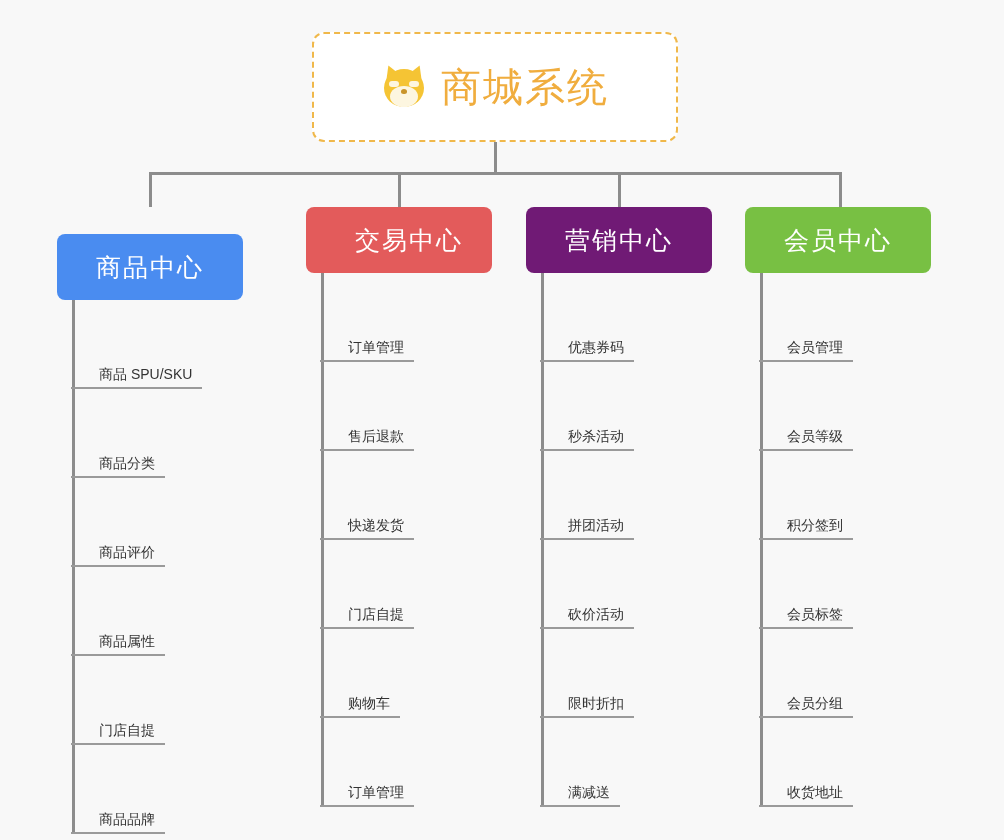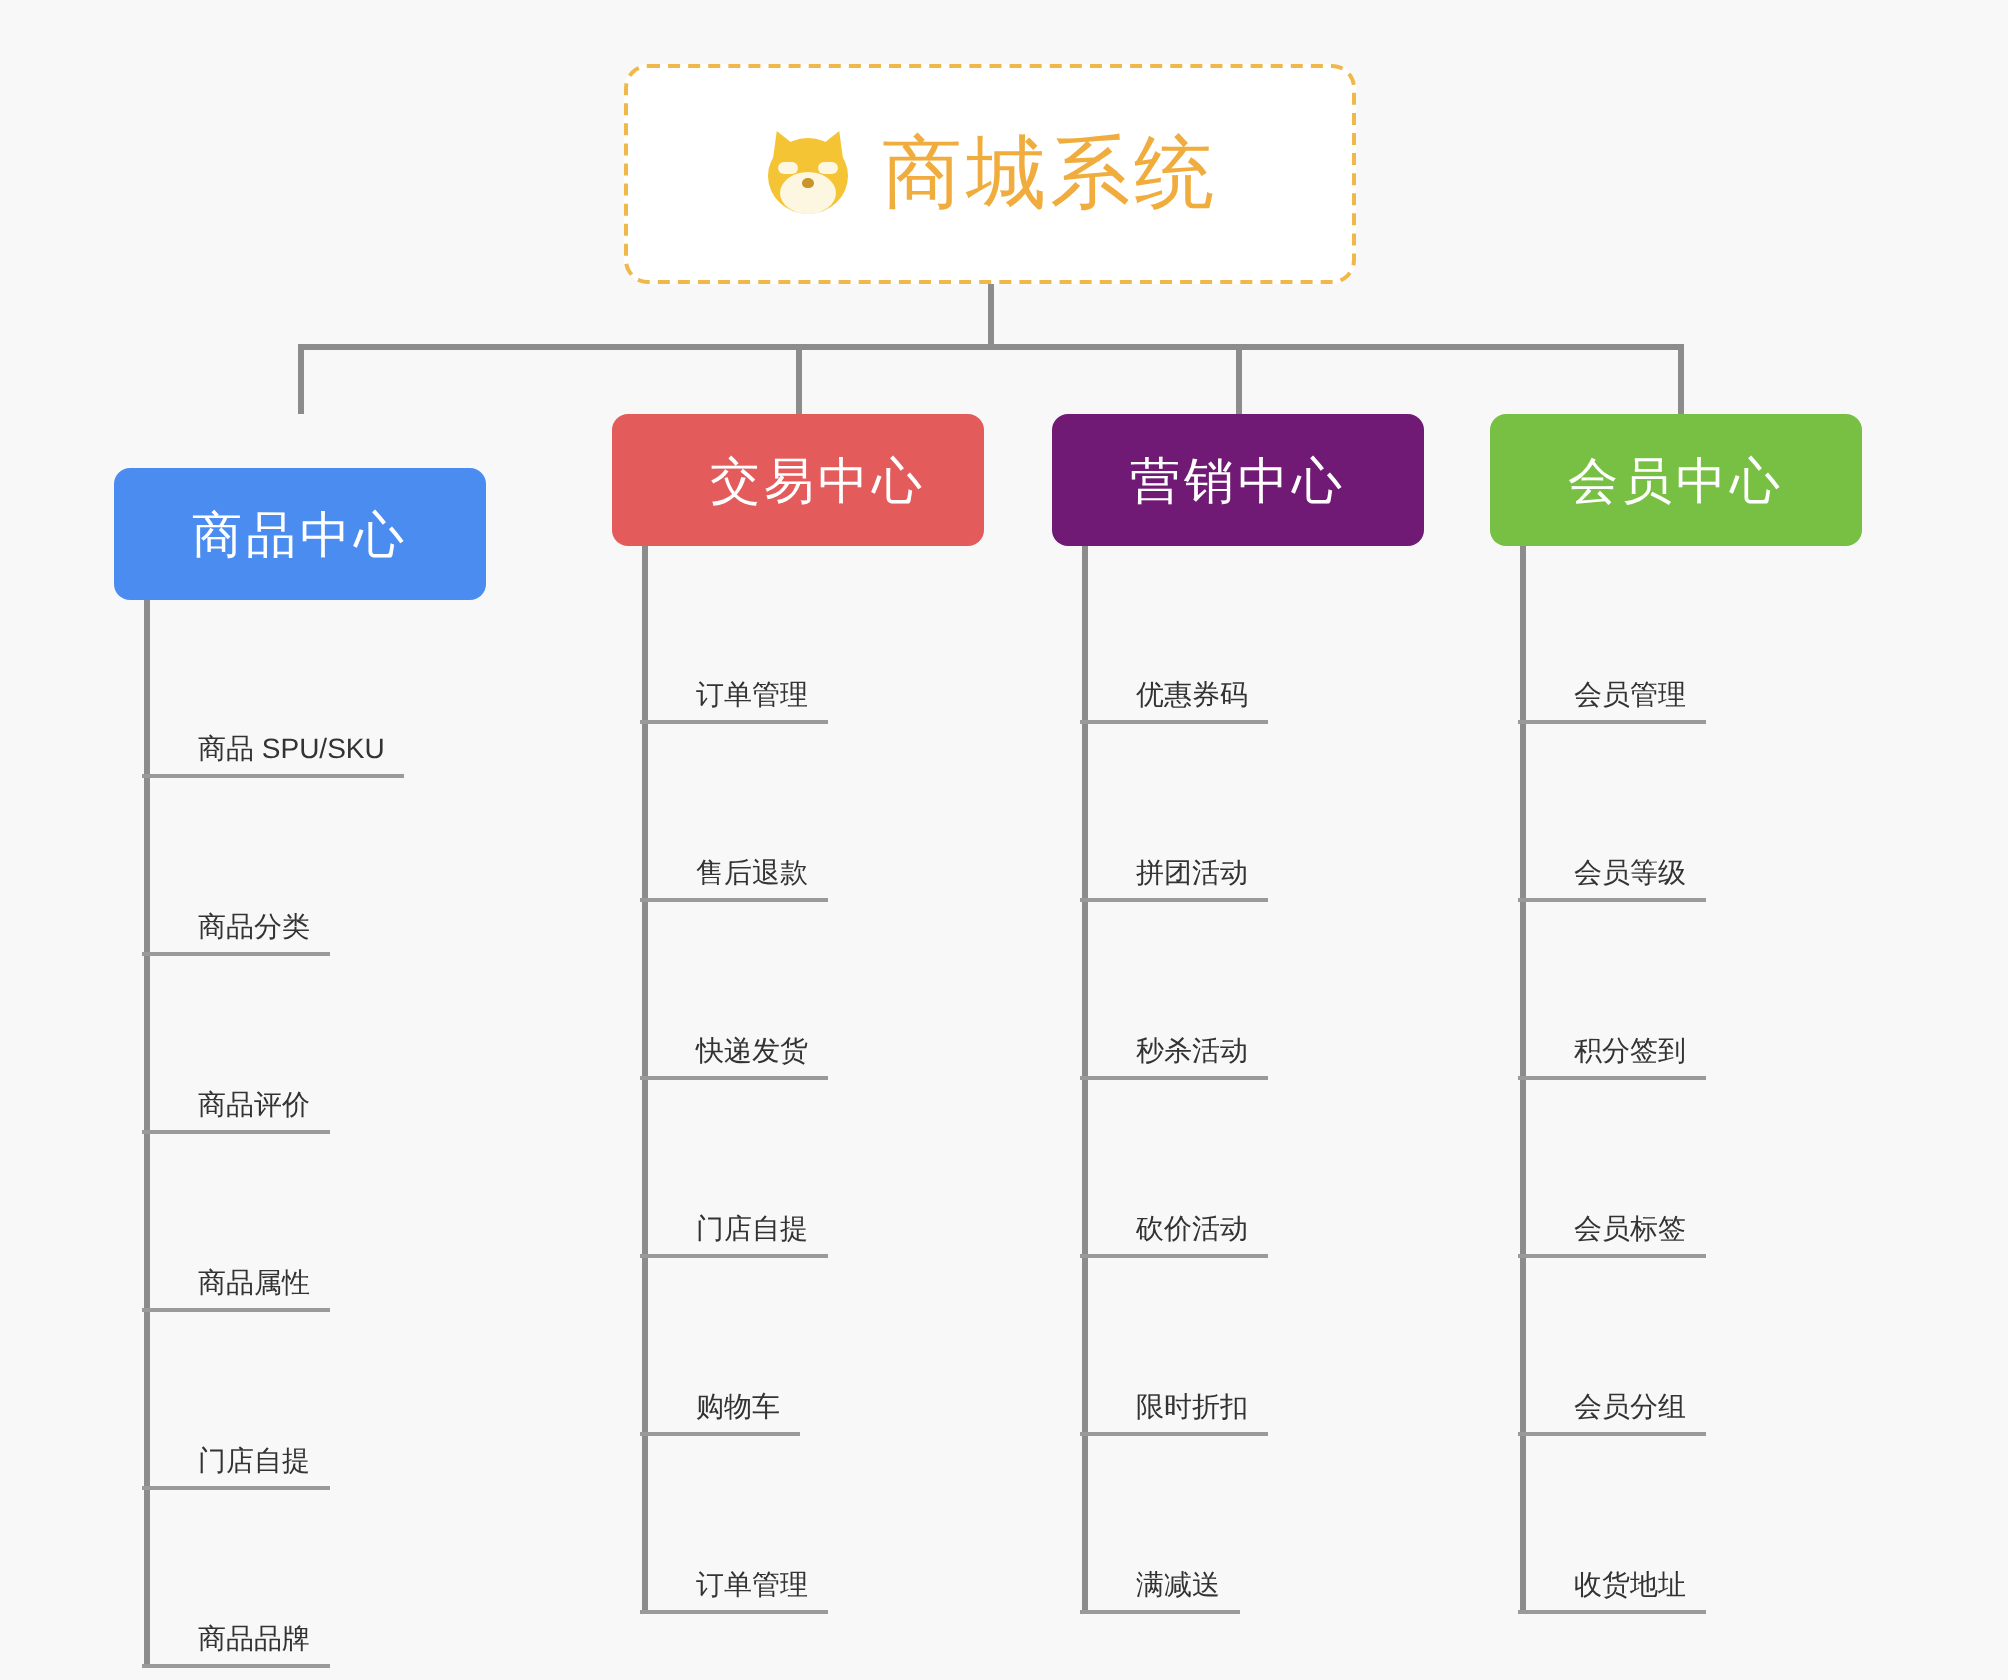--- a/index.html
+++ b/index.html
@@ -255,24 +255,24 @@
   <div class="column" style="left:526px; width:186px;">
     <div class="cat-header" style="background:#701a75;font-family:Liberation Serif, serif;">
       <span>营销中心</span>
     </div>
     <div class="spine" style="height:534px;"></div>
     <div class="leaf-list">
       <div class="leaf">
           <span class="leaf-label">优惠券码</span>
         </div>
       <div class="leaf">
+          <span class="leaf-label">秒杀活动</span>
+        </div>
+      <div class="leaf">
           <span class="leaf-label">拼团活动</span>
-        </div>
-      <div class="leaf">
-          <span class="leaf-label">秒杀活动</span>
         </div>
       <div class="leaf">
           <span class="leaf-label">砍价活动</span>
         </div>
       <div class="leaf">
           <span class="leaf-label">限时折扣</span>
         </div>
       <div class="leaf">
           <span class="leaf-label">满减送</span>
         </div>

